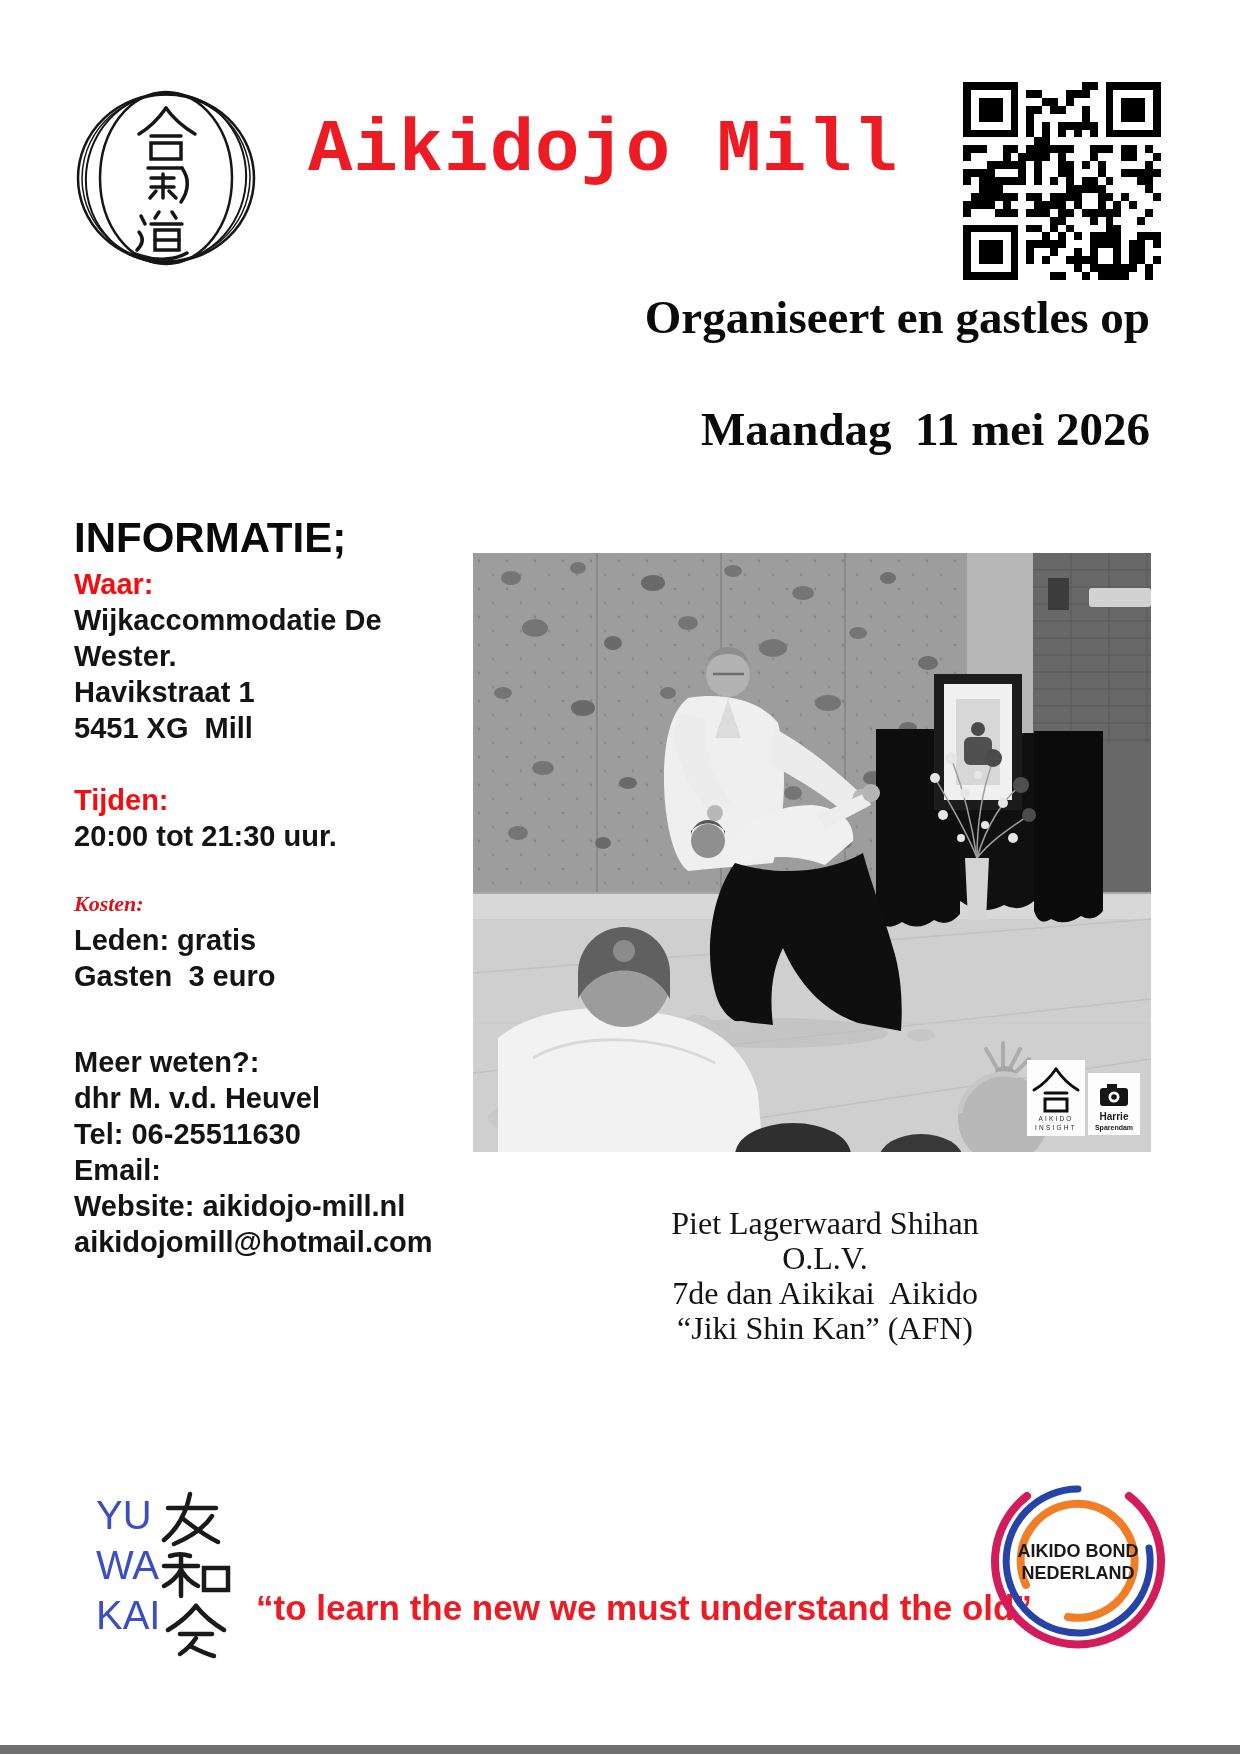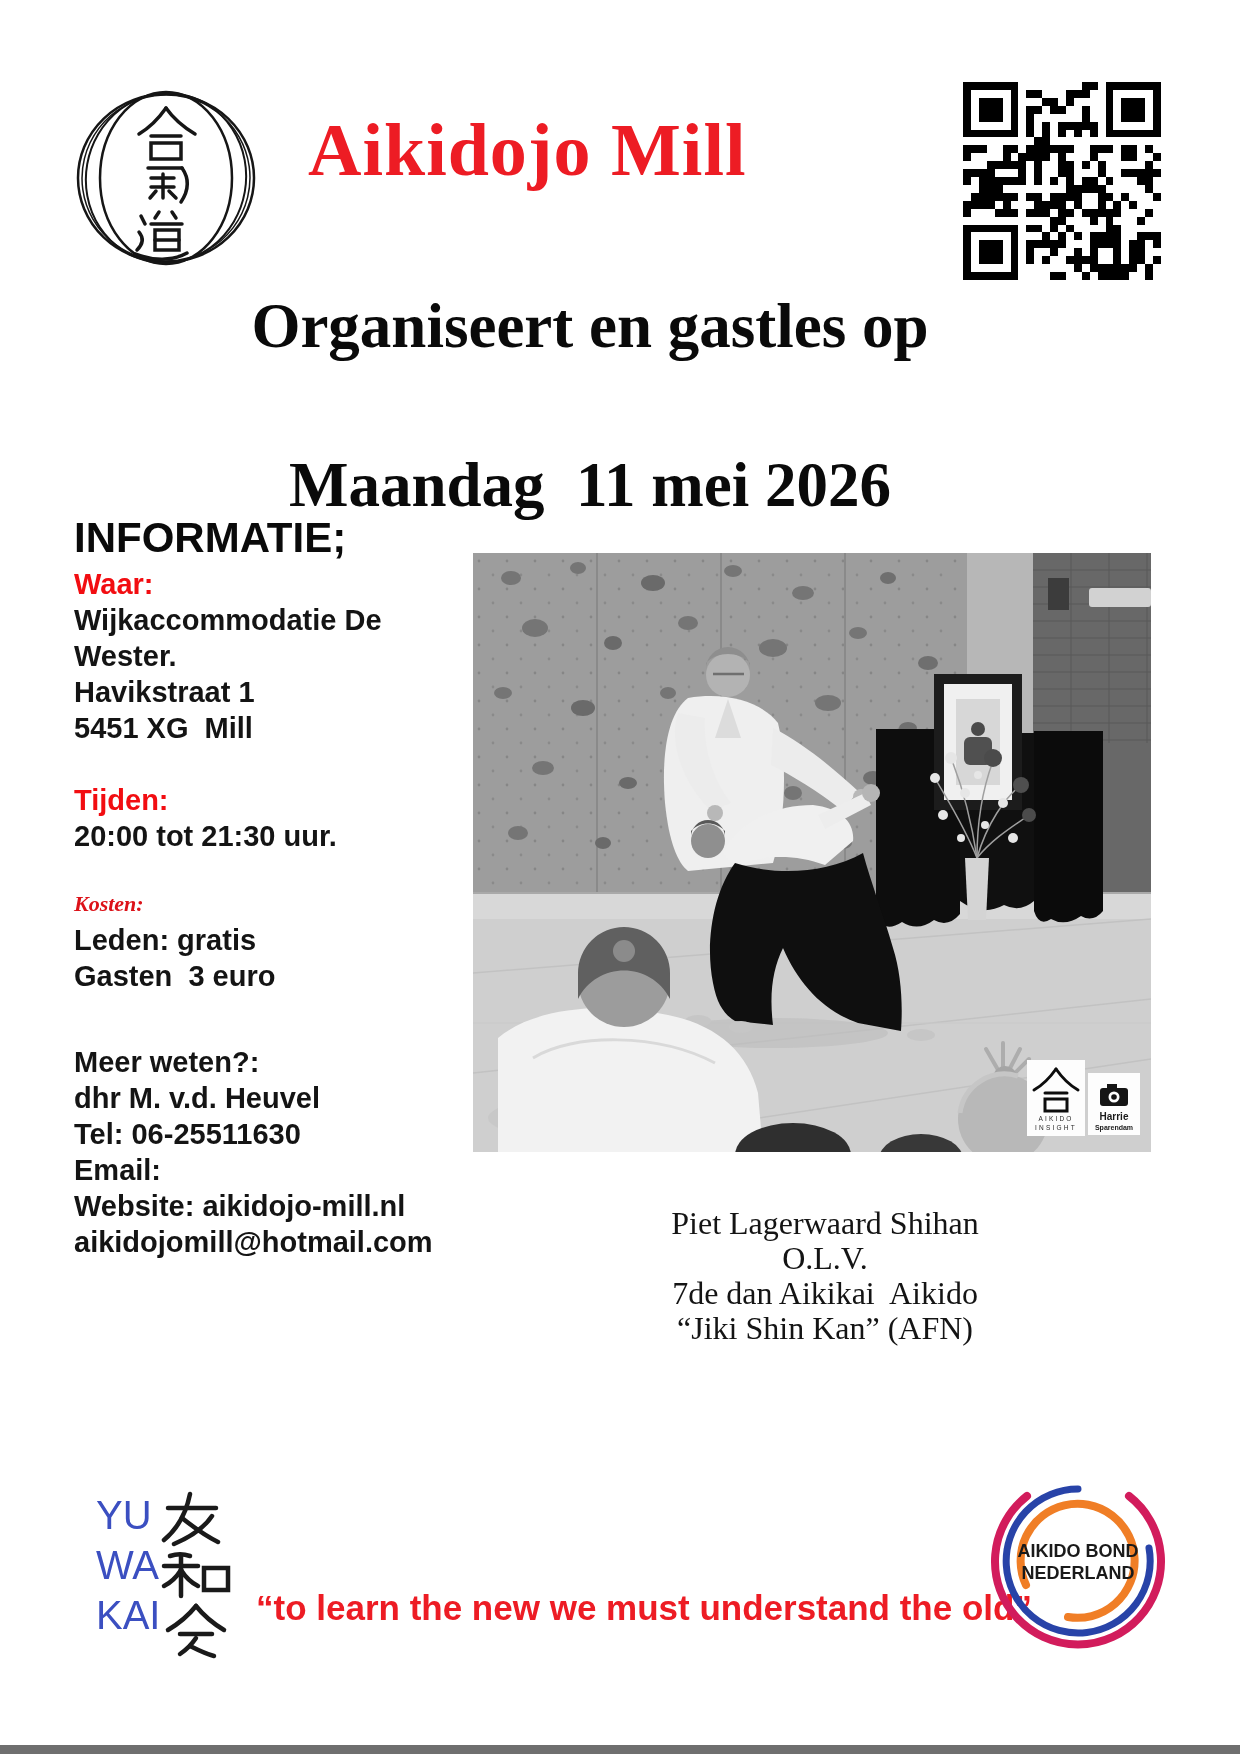--- a/index.html
+++ b/index.html
@@ -2,29 +2,29 @@
 <html style="--title_red: #ED1C24; --label_red: #F20D11; --kosten_red: #DC1219; --quote_red: #ED1C24; --kai_blue: #3B4FC1; --abn_orange: #F07E26; --abn_red: #D21C5C; --abn_blue: #2843A8;"><head>
 <meta charset="utf-8">
 <style>
   html,body{margin:0;padding:0;background:#ffffff;}
   .page{position:relative;width:1240px;height:1754px;background:#fff;overflow:hidden;
         font-family:"Liberation Sans",sans-serif;}
   .abs{position:absolute;}
   .pre{white-space:pre-wrap;}
   .sr{position:absolute;width:1px;height:1px;overflow:hidden;clip:rect(0 0 0 0);}
 
-  .title{left:308px;top:108px;font-family:Liberation Serif, serif;font-weight:700;
+  .title{left:308px;top:108px;font-family:Liberation Mono, monospace;font-weight:700;
          font-size:74px;color:var(--title_red);letter-spacing:1px;}
   .qr-box{left:963px;top:82px;width:198px;height:198px;}
   .logo-box{left:70px;top:86px;width:192px;height:184px;}
 
-  .h-center{left:30px;width:1120px;text-align:center;font-family:"Liberation Serif",serif;
-            font-weight:700;color:#0a0a0a;font-size:63px;}
+  .h-center{left:30px;width:1120px;text-align:right;font-family:"Liberation Serif",serif;
+            font-weight:700;color:#0a0a0a;font-size:47px;}
   .h1{top:290px;}
-  .h2{top:402px;margin-top:47px;}
+  .h2{top:402px;}
 
   .informatie{left:74px;top:514px;font-size:42px;font-weight:700;color:#0a0a0a;letter-spacing:0px;}
 
   .info-col{left:74px;top:566px;width:400px;font-size:29px;font-weight:700;color:#141414;}
   .info-col div{line-height:36px;}
   .lbl-red{color:var(--label_red);}
   .lbl-kosten{color:var(--kosten_red);font-family:"Liberation Serif",serif;font-style:italic;font-size:22px;}
   .mt1{margin-top:36px;}
   .mt2{margin-top:32px;}
   .mt3{margin-top:50px;}

